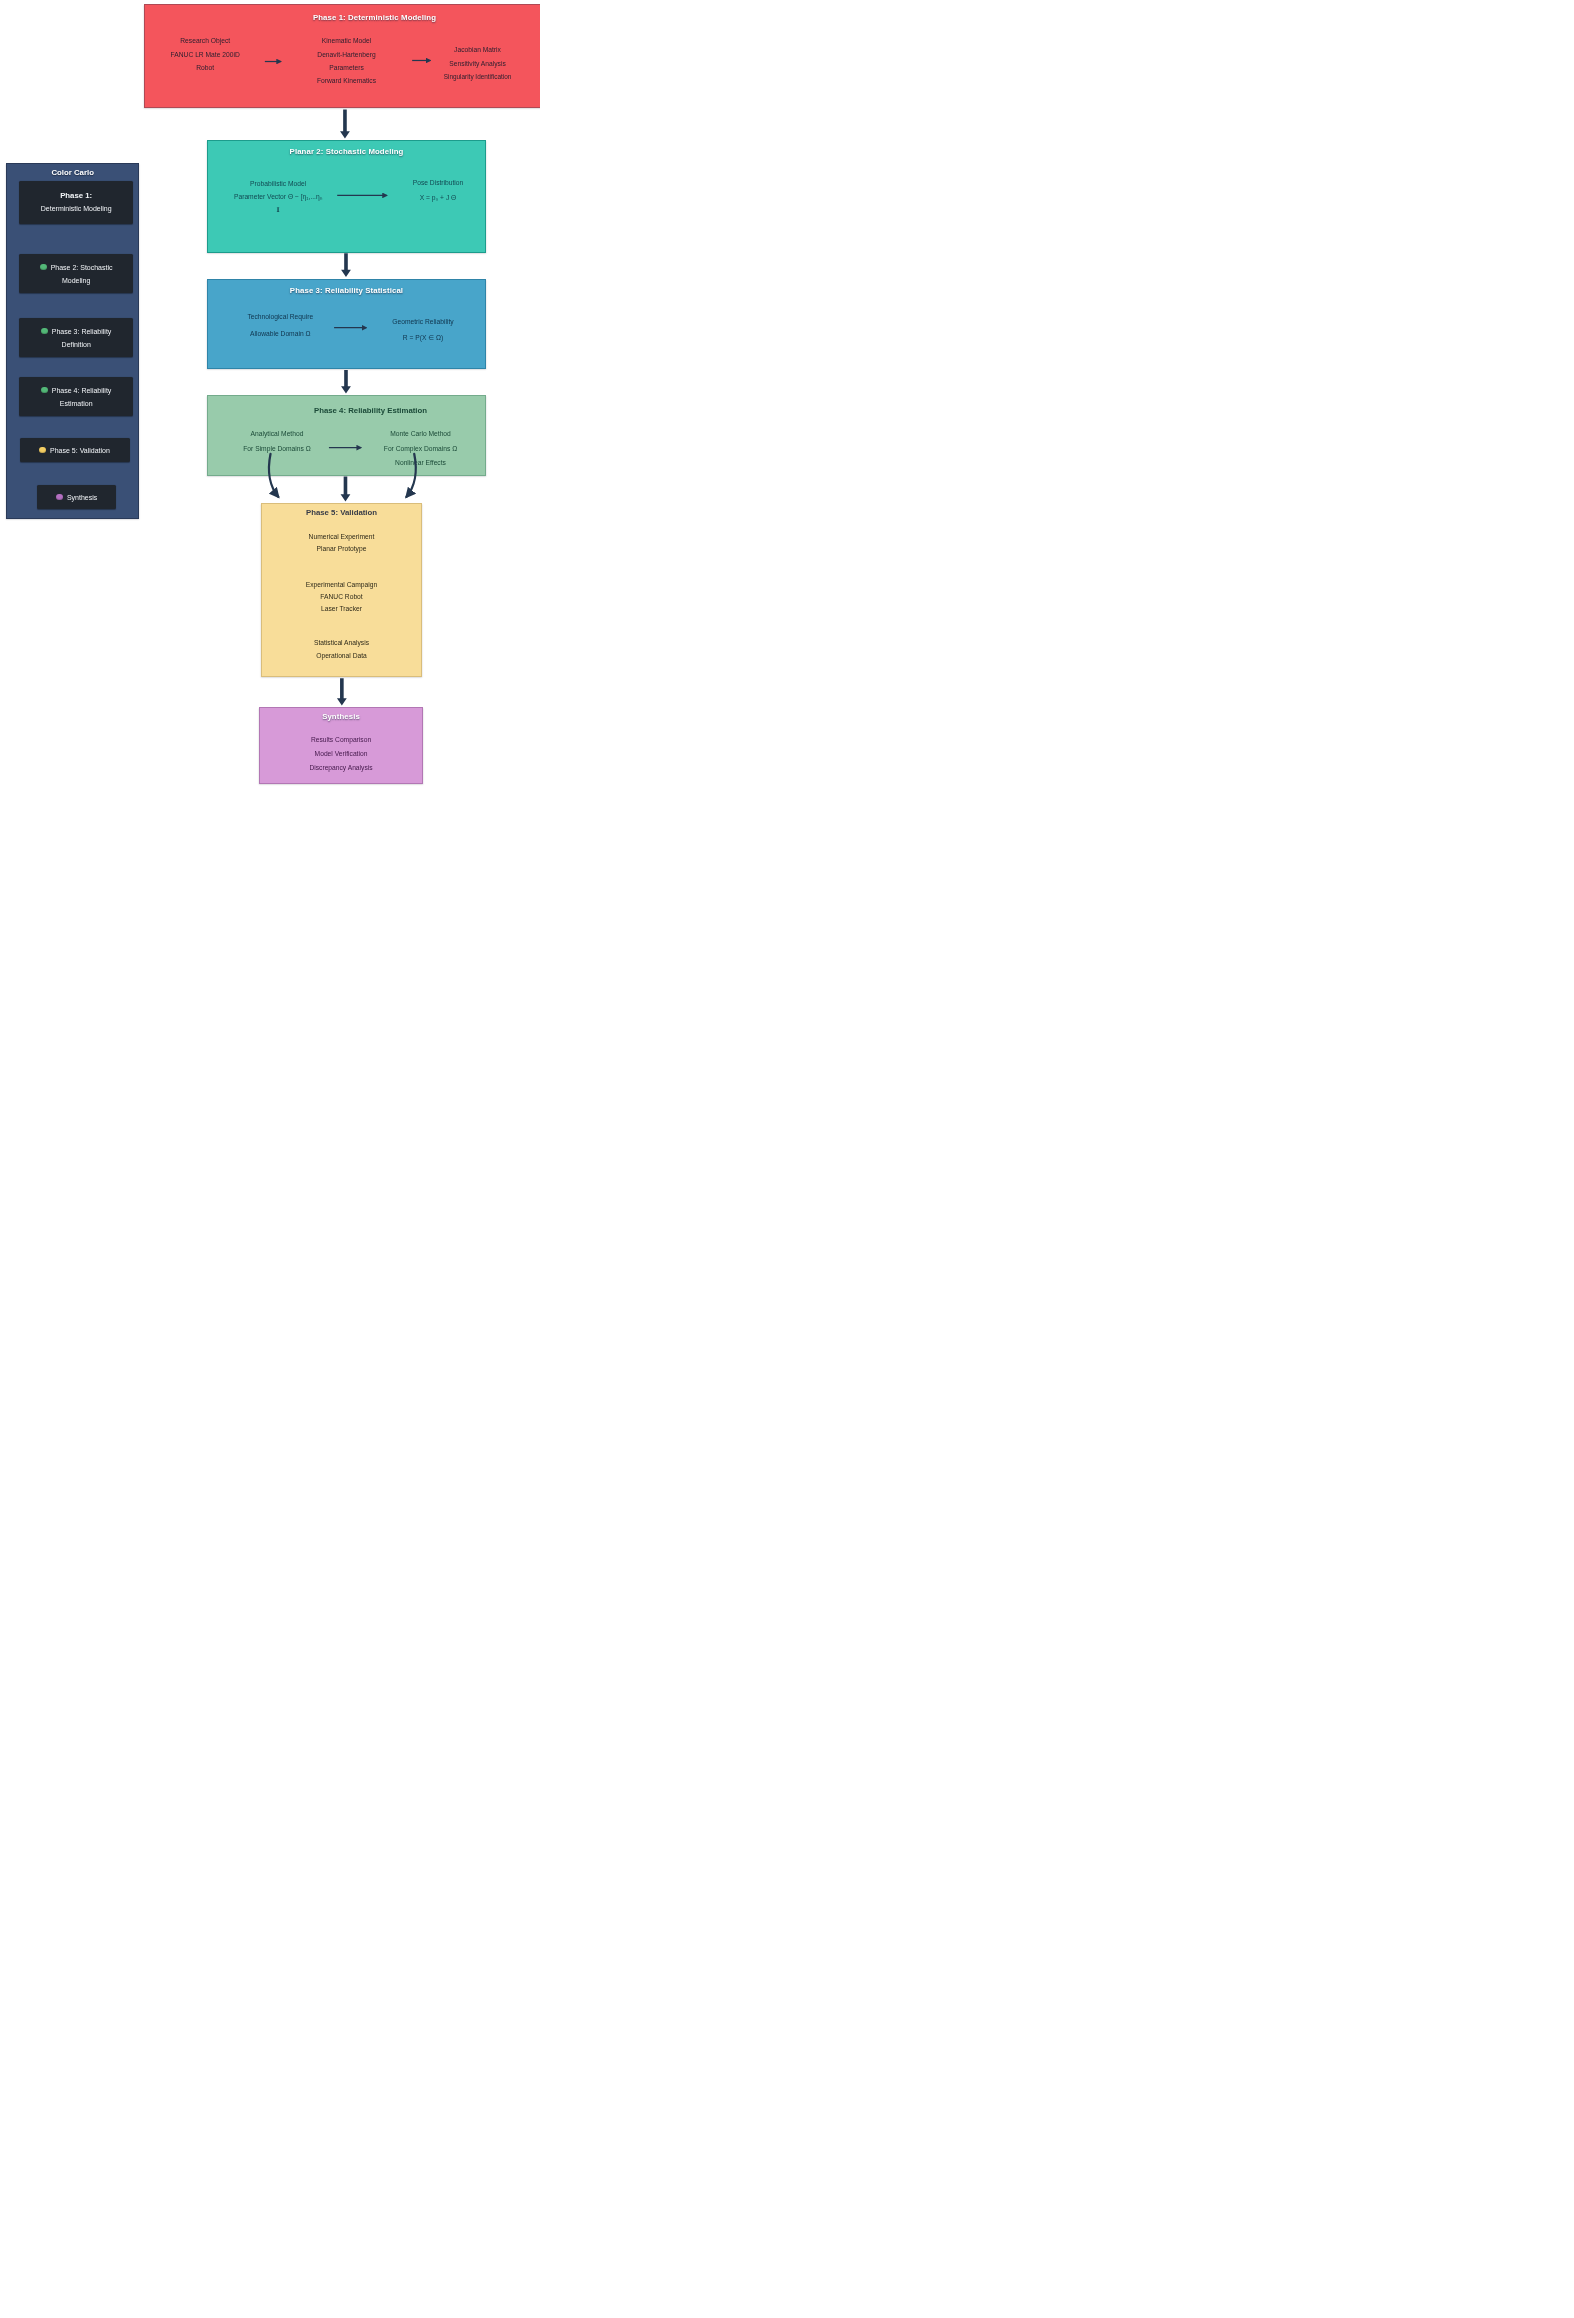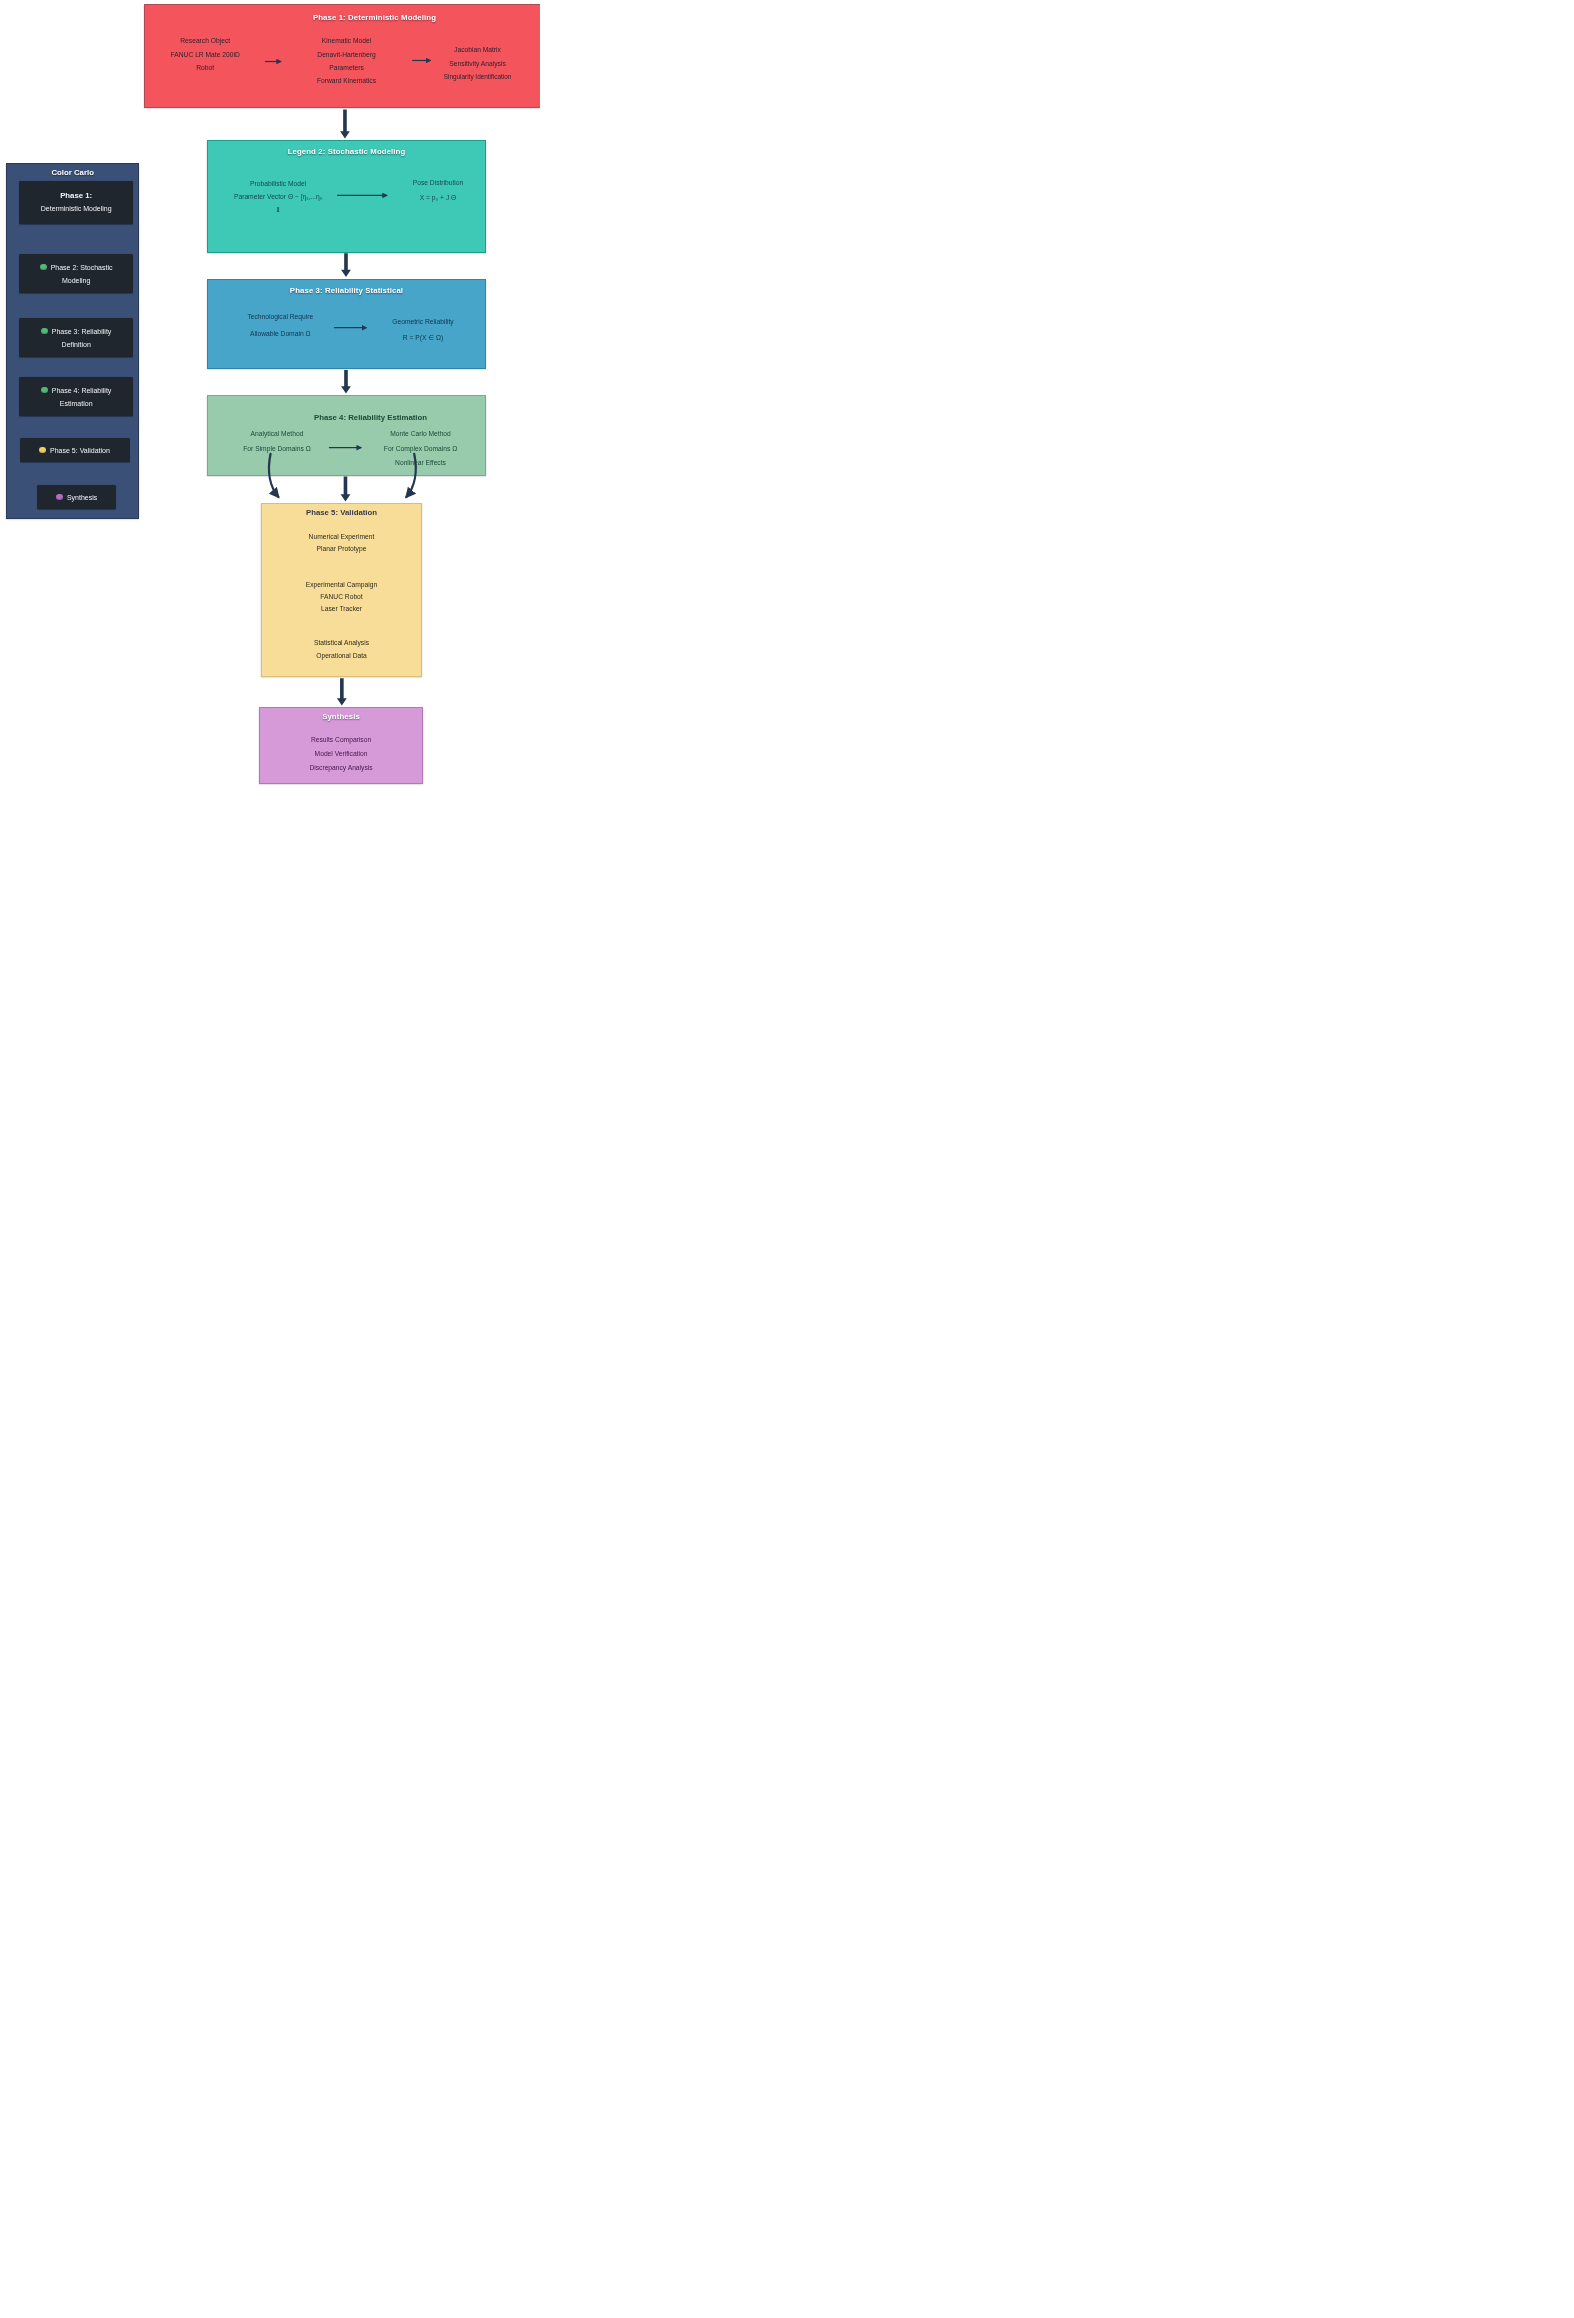--- a/index.html
+++ b/index.html
@@ -104,21 +104,21 @@
     </div>
     <div class="litem" style="left:30px;top:321px;width:79px;height:24px;">
       <span class="l1">
           <span class="dot dot-purple"></span>
           <span>Synthesis</span>
         </span>
     </div>
   </div>
 
   <div id="phase2" class="box">
-    <div class="box-title title-light" style="top:6.2px;">Legend 2: Stochastic Modeling</div>
+    <div class="box-title title-light" style="top:6.2px;">Planar 2: Stochastic Modeling</div>
     <div class="col" style="left:5.2px;top:36px;width:130px;">
       <div style="line-height:13.4px;">Probabilistic Model</div>
       <div style="line-height:13.4px;">Parameter Vector Θ − [η₁,...ηₙ</div>
       <div style="line-height:13.4px;" class="serifI">I</div>
     </div>
     <div class="col" style="left:182px;top:35px;width:96px;">
       <div style="line-height:14.5px;">Pose Distribution</div>
       <div style="line-height:14.5px;">X = p₀ + J Θ</div>
     </div>
   </div>
@@ -129,21 +129,21 @@
       <div style="line-height:16.5px;">Technological Require</div>
       <div style="line-height:16.5px;">Allowable Domain Ω</div>
     </div>
     <div class="col" style="left:158px;top:34px;width:114px;">
       <div style="line-height:16px;">Geometric Reliability</div>
       <div style="line-height:16px;">R = P(X ∈ Ω)</div>
     </div>
   </div>
 
   <div id="phase4" class="box">
-    <div class="box-title" style="top:17px;padding-left:48px;">Phase 4: Reliability Estimation</div>
+    <div class="box-title" style="top:10px;padding-left:48px;">Phase 4: Reliability Estimation</div>
     <div class="col" style="left:12px;top:31px;width:114px;">
       <div style="line-height:14.5px;">Analytical Method</div>
       <div style="line-height:14.5px;">For Simple Domains Ω</div>
     </div>
     <div class="col" style="left:155px;top:31px;width:115px;">
       <div style="line-height:14.5px;">Monte Carlo Method</div>
       <div style="line-height:14.5px;">For Complex Domains Ω</div>
       <div style="line-height:14.5px;">Nonlinear Effects</div>
     </div>
   </div>

